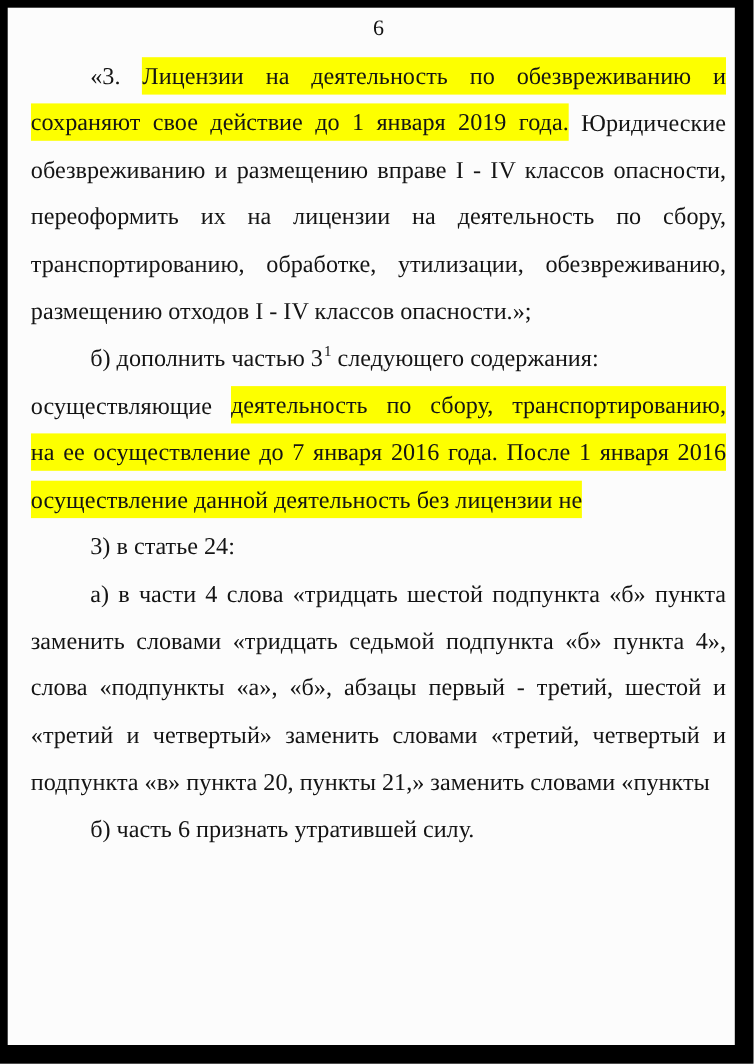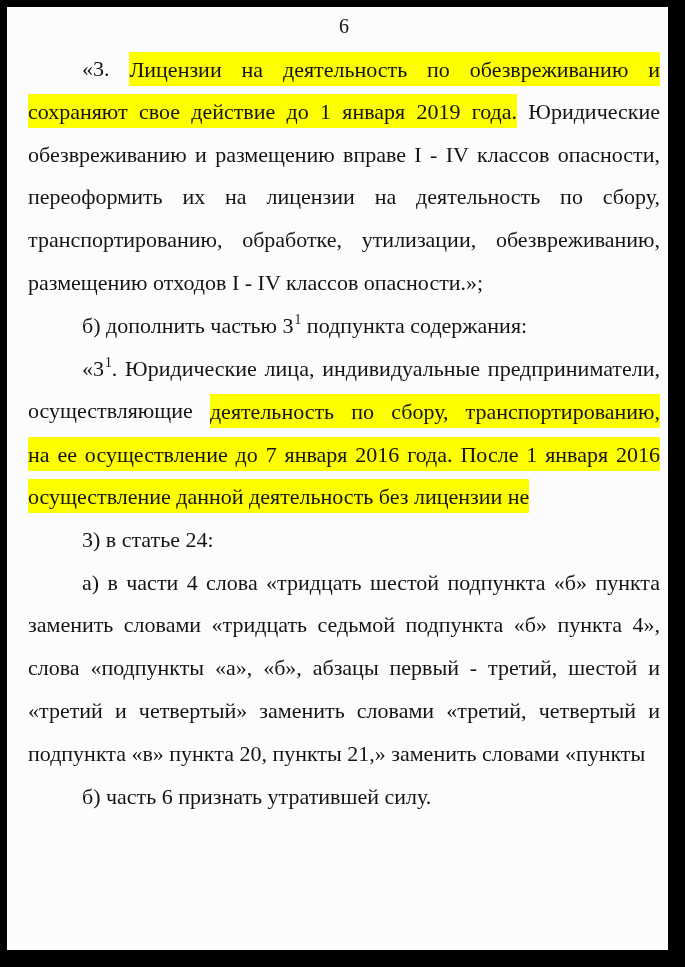--- a/index.html
+++ b/index.html
@@ -53,22 +53,21 @@
 
 <div class="page">
   <div class="page-num">6</div>
   <div class="doc-body">
       <div class="line justify indent"><span>«3. </span><span class="hl">Лицензии на деятельность по обезвреживанию и размещению</span></div>
       <div class="line justify"><span class="hl">сохраняют свое действие до 1 января 2019 года.</span><span> Юридические лица,</span></div>
       <div class="line justify"><span>обезвреживанию и размещению вправе I - IV классов опасности, вправе</span></div>
       <div class="line justify"><span>переоформить их на лицензии на деятельность по сбору,</span></div>
       <div class="line justify"><span>транспортированию, обработке, утилизации, обезвреживанию,</span></div>
       <div class="line"><span>размещению отходов I - IV классов опасности.»;</span></div>
-      <div class="line indent"><span>б) дополнить частью 3</span><sup>1</sup><span> подпункта содержания:</span></div>
-      <div class="line justify indent"><span>«3</span><sup>1</sup><span>. Юридические лица, индивидуальные предприниматели,</span></div>
+      <div class="line indent"><span>б) дополнить частью 3</span><sup>1</sup><span> следующего содержания:</span></div>
       <div class="line justify"><span>осуществляющие </span><span class="hl">деятельность по сбору, транспортированию, обработке</span><span>,</span></div>
       <div class="line justify"><span class="hl">на ее осуществление до 7 января 2016 года. После 1 января 2016 года</span></div>
       <div class="line"><span class="hl">осуществление данной деятельность без лицензии не допускается.»</span><span>;</span></div>
       <div class="line indent"><span>3) в статье 24:</span></div>
       <div class="line justify indent"><span>а) в части 4 слова «тридцать шестой подпункта «б» пункта 4»</span></div>
       <div class="line justify"><span>заменить словами «тридцать седьмой подпункта «б» пункта 4», слова</span></div>
       <div class="line justify"><span>слова «подпункты «а», «б», абзацы первый - третий, шестой и седьмой</span></div>
       <div class="line justify"><span>«третий и четвертый» заменить словами «третий, четвертый и пятый»,</span></div>
       <div class="line"><span>подпункта «в» пункта 20, пункты 21,» заменить словами «пункты 20, 21,»;</span></div>
       <div class="line indent"><span>б) часть 6 признать утратившей силу.</span></div>

